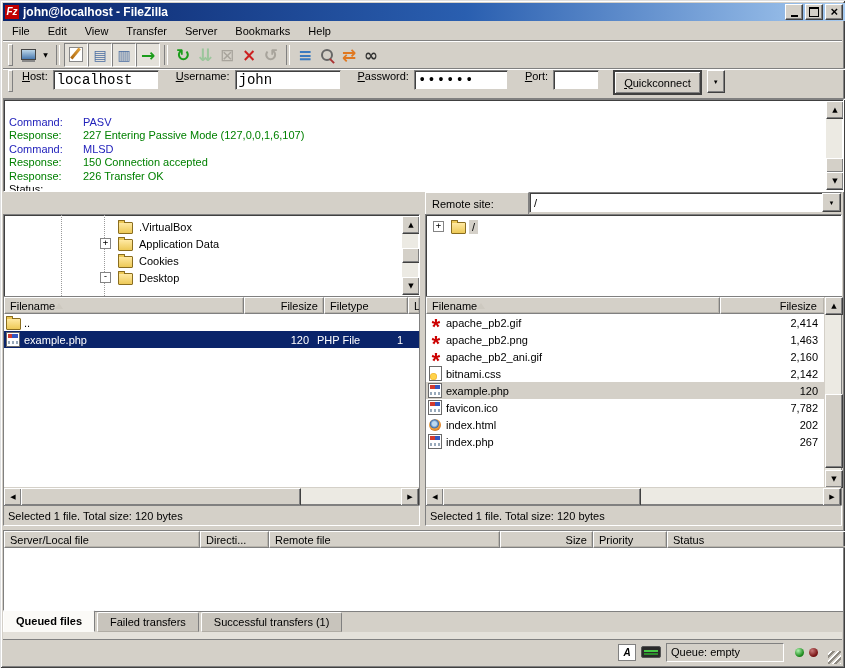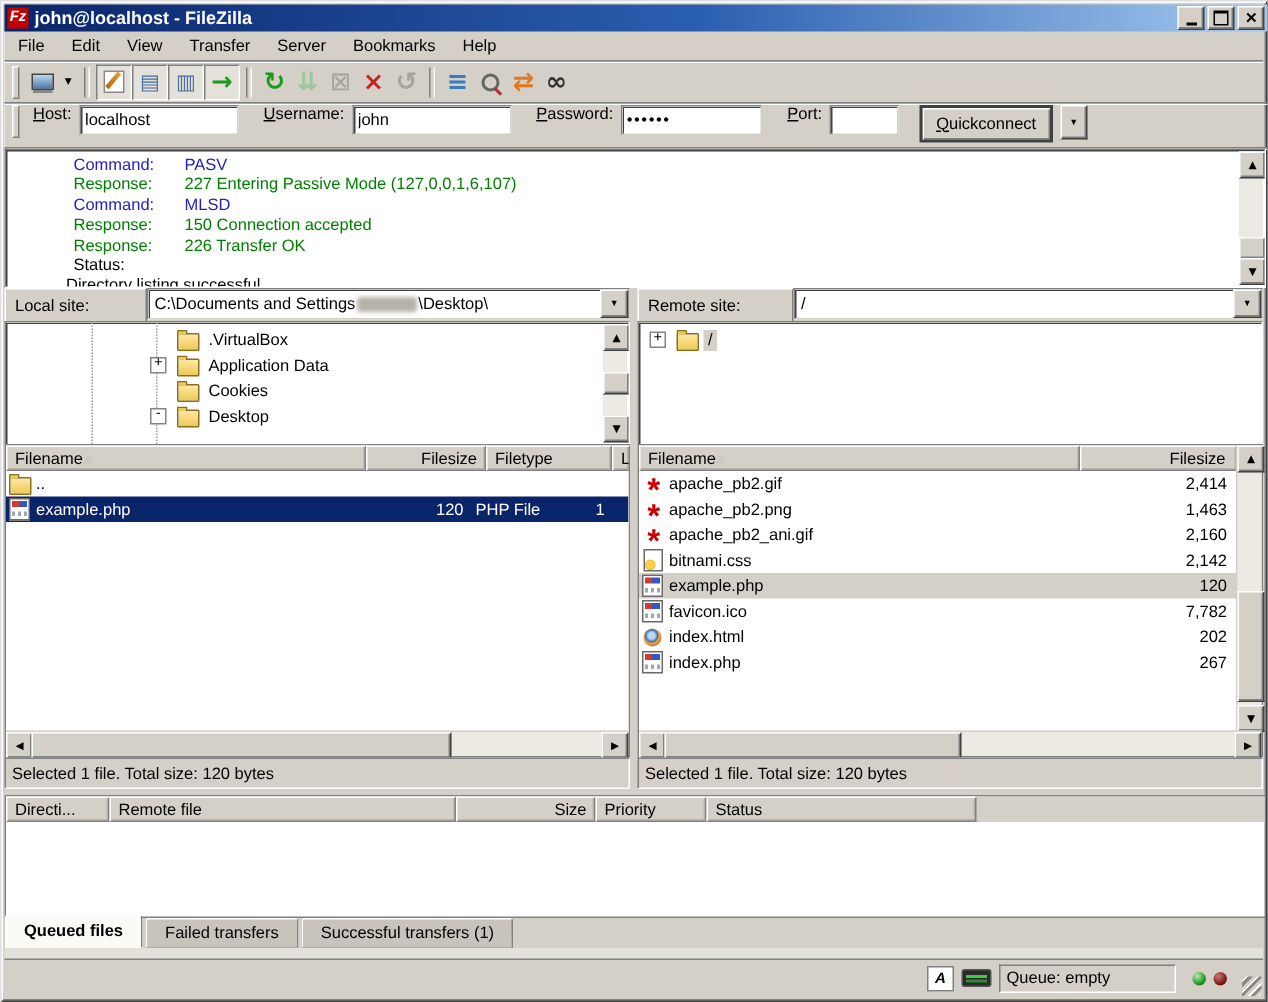--- a/index.html
+++ b/index.html
@@ -46,32 +46,32 @@
   .tb-pencil i { display:block; width:12px; height:13px; background:#fff; border:1px solid #888; position:relative; }
   .tb-pencil i::after { content:""; position:absolute; left:4px; top:-1px; width:3px; height:13px; background:linear-gradient(#e0a13a,#b06a10); transform:rotate(40deg); }
   .tb-mag i { display:block; width:8px; height:8px; border:2px solid #666; border-radius:50%; position:relative; }
   .tb-mag i::after { content:""; position:absolute; left:8px; top:7px; width:2px; height:6px; background:#a33; transform:rotate(-45deg); }
 
   
   .quickbar { left:3px; top:70px; width:839px; height:28px; display:flex; align-items:flex-start; gap:5px; padding-left:4px;
     border-bottom:1px solid #808080; box-shadow:0 1px 0 #fff; }
   .qc-label { display:block; white-space:nowrap; }
   .qc-label::first-letter { text-decoration:underline; }
-  .qc-input { height:14px; font-family:Liberation Sans, sans-serif; font-size:11px; padding:2px 3px; outline:none; }
+  .qc-input { height:14px; font-family:Liberation Mono, monospace; font-size:14px; padding:2px 3px; outline:none; }
   .w-host { width:98px; } .w-user { width:98px; } .w-pass { width:86px; letter-spacing:1px; } .w-port { width:38px; }
   .qc-btn { height:21px; padding:0 9px; display:flex; align-items:center; cursor:default; border-width:2px; border-style:solid; border-color:#404040; box-shadow:inset 1px 1px 0 #fff, inset -1px -1px 0 #808080; background:#d4d0c8; }
   .qc-btn span { display:block; }
   .qc-btn span::first-letter { text-decoration:underline; }
   .qc-dd { width:16px; height:21px; display:flex; align-items:center; justify-content:center; font-size:6px; }
   .dd-glyph::before { content:"▼"; font-size:6px; }
 
   
   .log { left:3px; top:99px; width:839px; height:91px; background:#fff; border:1px solid; border-color:#808080 #fff #fff #808080; box-shadow:inset 1px 1px 0 #404040; overflow:hidden; }
   .log-line { display:flex; line-height:13px; padding-top:0.5px; white-space:nowrap; }
-  .log-lines { padding-top:3px;margin-left:40px; }
+  .log-lines { padding-top:15px; }
   .log-label { width:74px; padding-left:5px; flex:none; }
   .c-cmd { color:#2222bb; } .c-resp { color:#008000; } .c-stat { color:#000;flex-direction:column; }
 
   
   .vsb, .hsb { background:#eceae3; }
   .sbtn { position:absolute; width:16px; height:16px; display:flex; align-items:center; justify-content:center; font-size:7px; color:#000; font-family:"DejaVu Sans",sans-serif; }
   .sthumb { position:absolute; }
   .arr-u::before{content:"▲";} .arr-d::before{content:"▼";} .arr-l::before{content:"◀";} .arr-r::before{content:"▶";}
 
   
@@ -305,31 +305,20 @@
         </div>
       </div>
     <div class="log-vsb vsb">
       <span class="sbtn raised arr-u" style="top:0;left:0;"></span>
       <span class="sthumb raised" style="left:0;width:16px;height:13px;bottom:17px;"></span>
       <span class="sbtn raised arr-d" style="bottom:0;left:0;"></span>
     </div>
   </div>
 
   <div class="abs panel panel-local">
-    <div class="site-row">
-      <span class="site-label">Local site:</span>
-      <span class="combo field">
-        <span class="combo-text">
-            <span>C:\Documents and Settings</span>
-            <span class="blur-box"></span>
-            <span>\Desktop\</span>
-          </span>
-        <span class="combo-dd raised dd-glyph"></span>
-      </span>
-    </div>
     <div class="tree-box ltree">
       <span class="vline" style="left:57px;"></span>
       <span class="vline" style="left:100px;"></span>
       <div style="padding-top:3px;">
 
           <div class="trow">
             <span class="texp"></span>
             <span class="fico">
               <i class="ic-folder"></i>
             </span>
@@ -545,20 +534,23 @@
         <span class="sbtn raised arr-r" style="right:0;top:0;"></span>
       </div>
     </div>
     <div class="status-box">
         <span>Selected 1 file. Total size: 120 bytes</span>
       </div>
   </div>
 
   <div class="abs queue">
     <div class="q-hdr">
+      <span class="hcell qc1">
+          <span>Server/Local file</span>
+        </span>
       <span class="hcell qc2">
           <span>Directi...</span>
         </span>
       <span class="hcell qc3">
           <span>Remote file</span>
         </span>
       <span class="hcell qc4 num">
           <span>Size</span>
         </span>
       <span class="hcell qc5">

